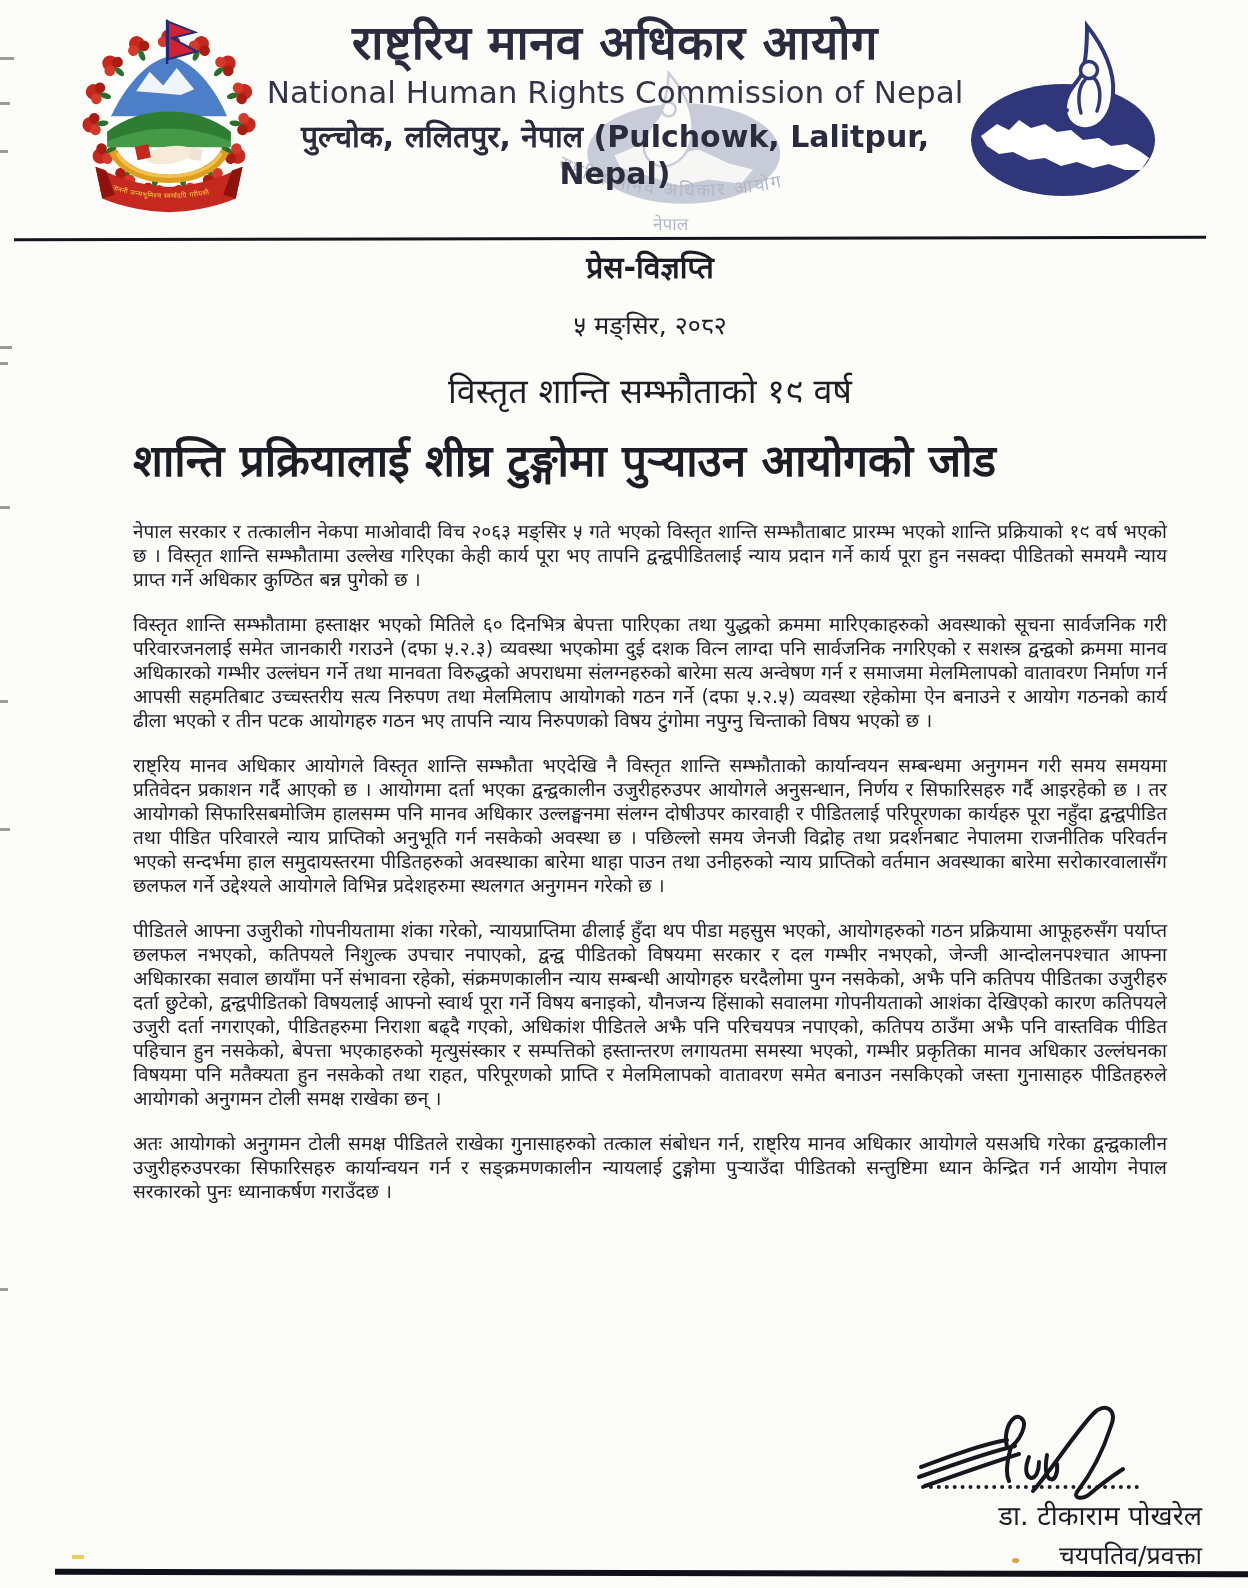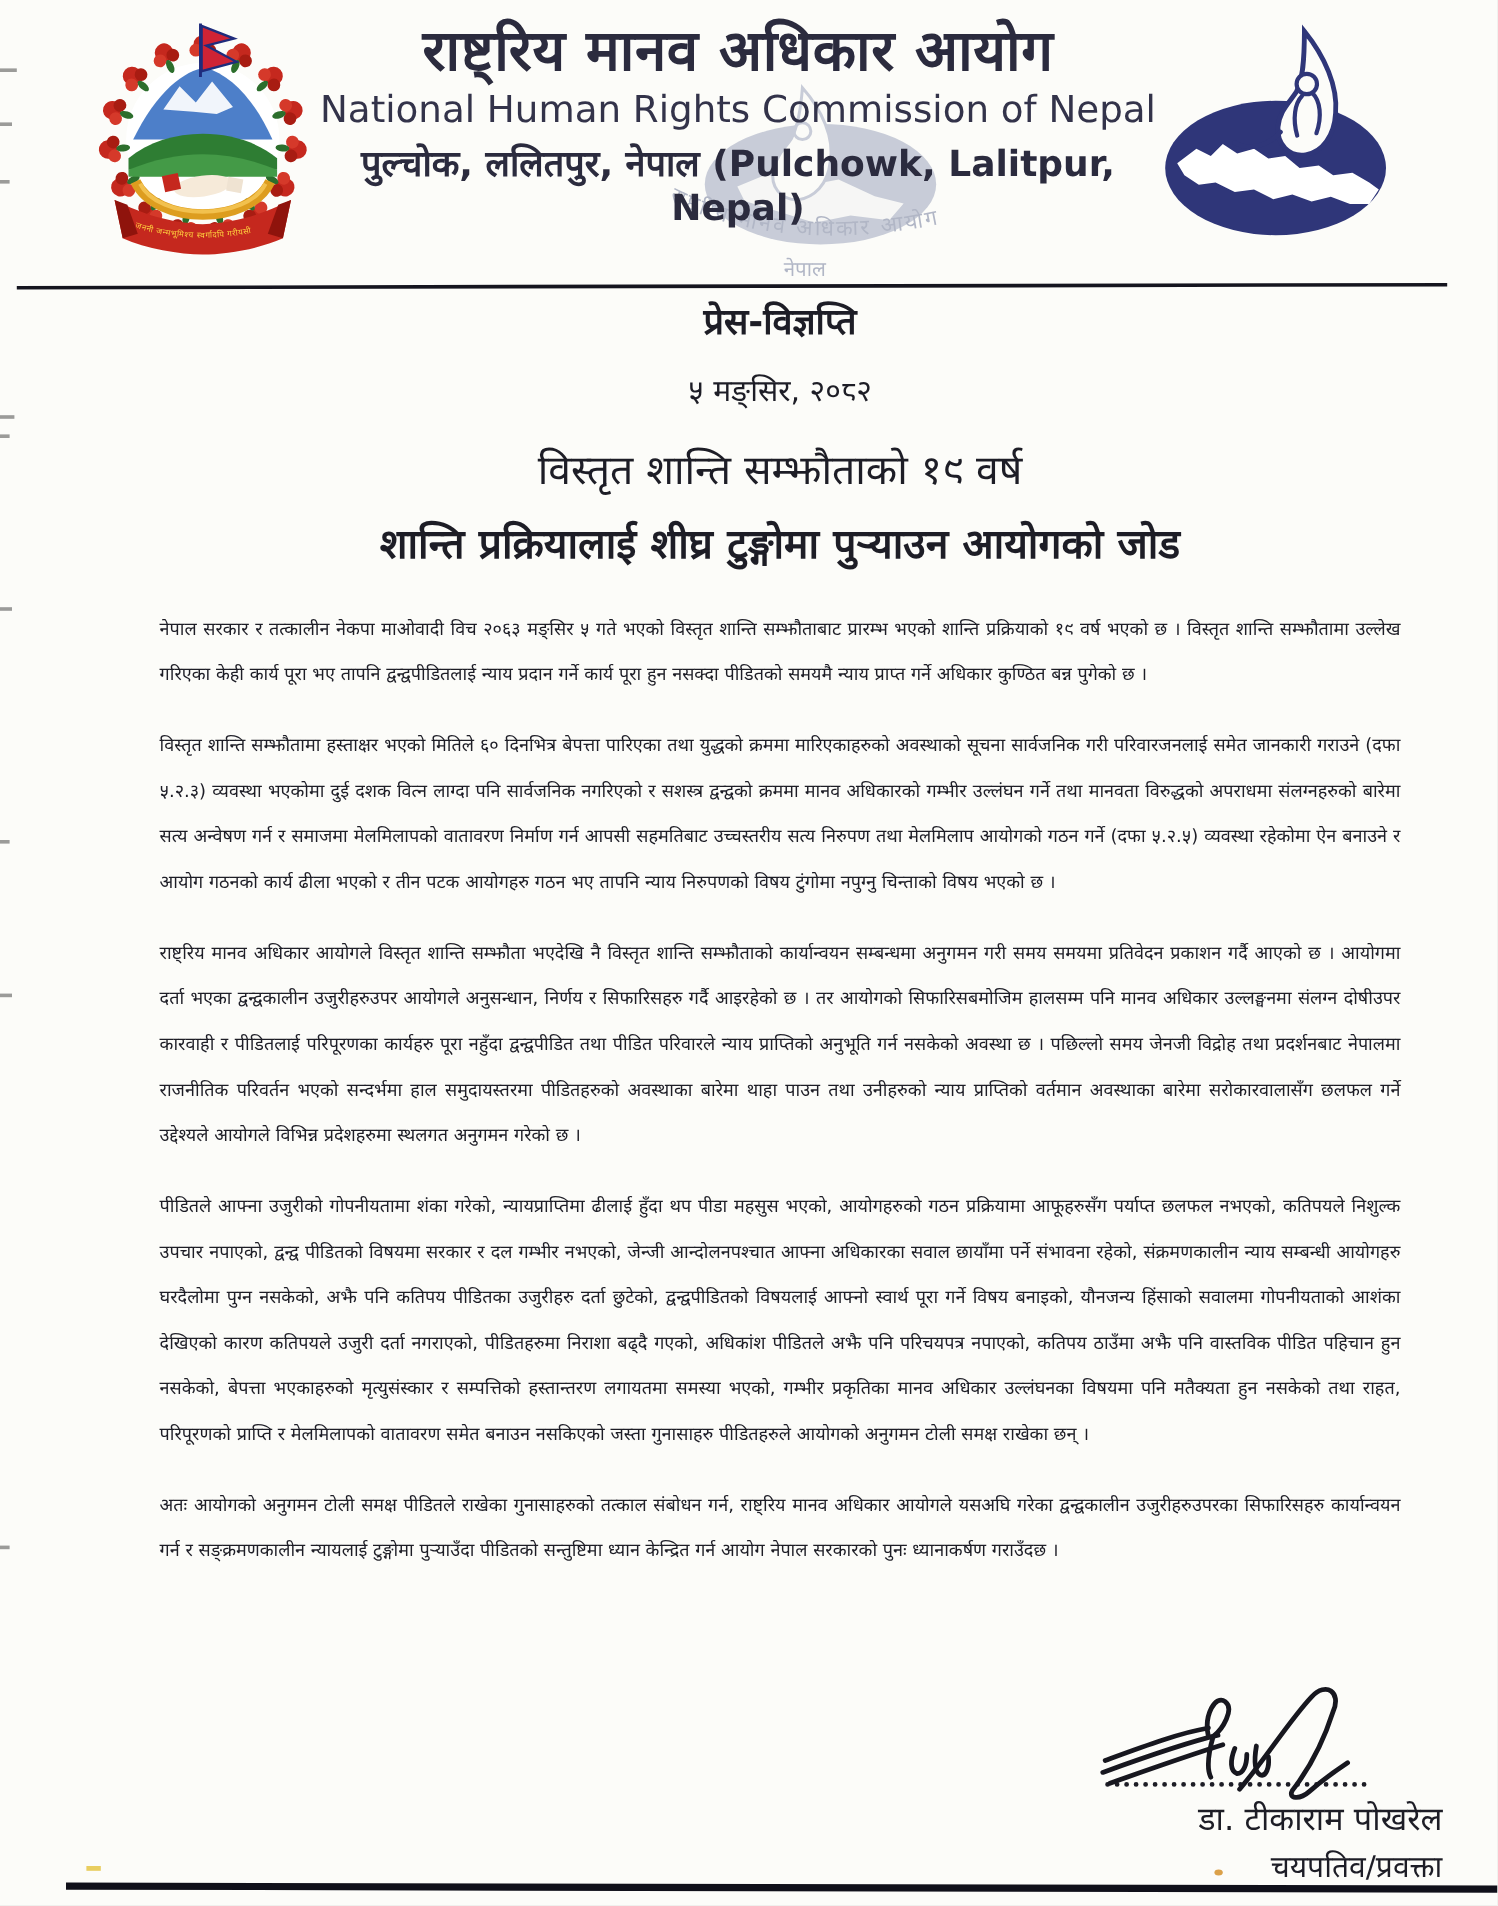--- a/index.html
+++ b/index.html
@@ -16,22 +16,22 @@
   .org-np{font-size:47px;font-weight:700;color:#2b2b3e;letter-spacing:.5px;line-height:1.15;}
   .org-en{font-size:31px;font-weight:400;color:#33334a;margin-top:4px;}
   .office-line{font-size:28px;font-weight:600;color:#2b2b3e;margin-top:7px;}
   .address-line{font-size:30px;font-weight:700;color:#2b2b3e;margin-top:5px;}
   .header-rule{position:absolute;left:14px;right:42px;top:237px;height:3px;background:#15151f;transform:rotate(-0.12deg);}
   
   .body-col{position:absolute;left:133px;width:1034px;top:246px;z-index:2;}
   .doc-type{text-align:center;font-size:30px;font-weight:600;}
   .date-line{text-align:center;font-size:25px;margin-top:20px;}
   .headline1{text-align:center;font-size:34px;font-weight:400;margin:26px 0 0 0;}
-  .headline2{text-align:center;font-size:34px;font-weight:600;margin:16px 0 0 0;}
-  .body-col p{font-size:15px;line-height:38px;text-align:justify;margin:21px 0 0 0;}
+  .headline2{text-align:left;font-size:44px;font-weight:600;margin:16px 0 0 0;}
+  .body-col p{font-size:19px;line-height:24px;text-align:justify;margin:21px 0 0 0;}
   .body-col p.first{margin-top:30px;}
   
   .sig-block{position:absolute;left:858px;top:1405px;width:344px;text-align:right;z-index:3;}
   .sig-svg{width:236px;height:96px;display:block;margin:0 auto -16px auto;}
   .sig-dotted{border-bottom:4px dotted #1d1d26;width:218px;margin:0 auto;}
   .sig-name{font-size:27px;margin-top:7px;}
   .sig-title{font-size:25px;margin-top:4px;}
   .bottom-rule{position:absolute;left:55px;right:0;top:1570px;height:6px;background:#10101a;transform:rotate(0.12deg);z-index:2;}
   
   .tick{position:absolute;left:0;height:3px;background:#4a4a4a;opacity:.55;}

